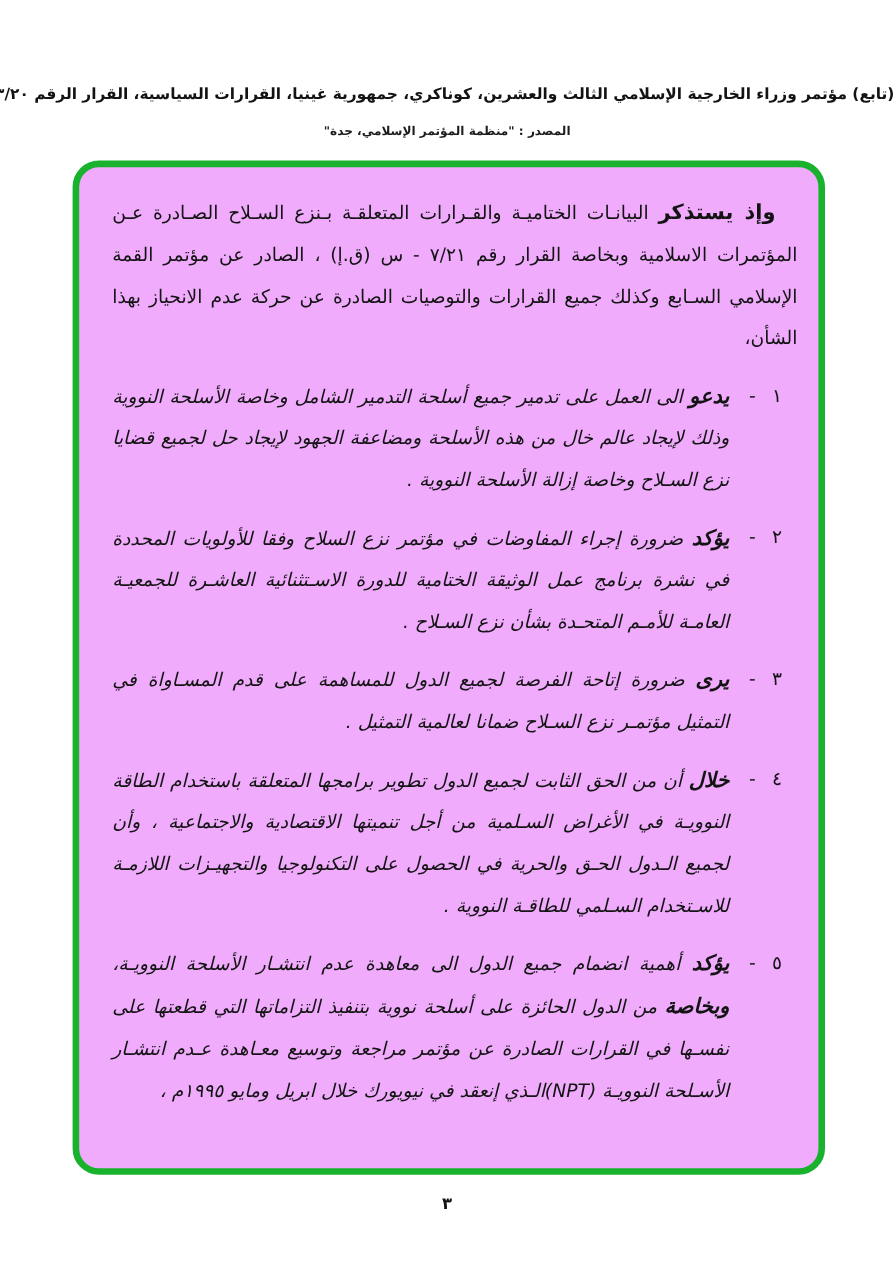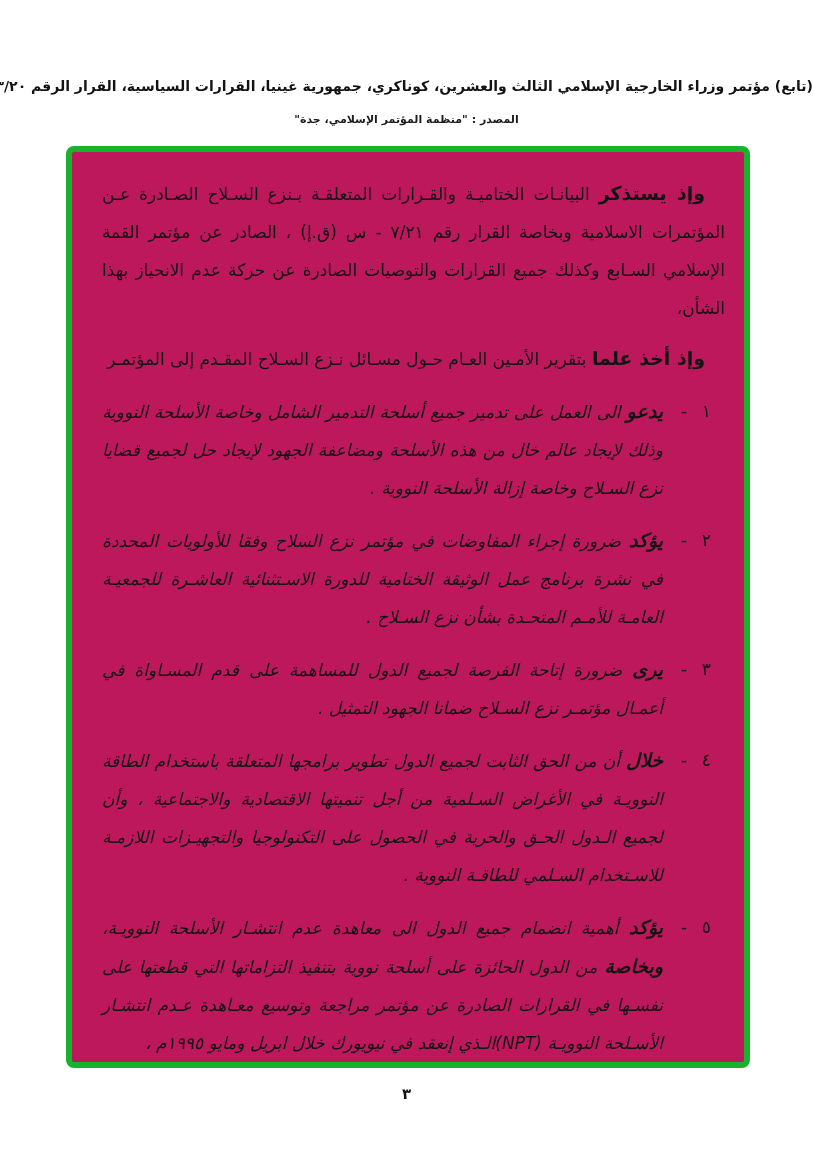--- a/index.html
+++ b/index.html
@@ -11,21 +11,21 @@
     position:absolute;top:78px;left:0;width:813px;text-align:center;
     direction:rtl;font-weight:bold;font-size:14px;white-space:nowrap;
     letter-spacing:0;
   }
   .hdr2{
     position:absolute;top:113px;left:0;width:813px;text-align:center;
     direction:rtl;font-weight:bold;font-size:11px;color:#1c1c1c;
   }
   .gbox{
     position:absolute;left:66px;top:146px;width:672px;height:910px;
-    border:6px solid #19b22d;border-radius:8px;background:#be185d;
+    border:6px solid #19b22d;border-radius:24px;background:#f0abfc;
   }
   .content{
     position:absolute;top:0;left:0;right:0;bottom:0;
     padding:22px 19px 0 30px;direction:rtl;
     font-size:17px;line-height:38px;text-align:justify;
   }
   .para{margin:0 0 12px 0;text-indent:20px;}
   .para.p2{margin-bottom:0;}
   .lead{font-weight:bold;font-size:19px;}
   .docref{text-align:right;text-indent:0;padding-right:142px;direction:rtl;}
@@ -44,21 +44,20 @@
 <body>
 
 <div class="hdr1">(تابع) مؤتمر وزراء الخارجية الإسلامي الثالث والعشرين، كوناكري، جمهورية غينيا، القرارات السياسية، القرار الرقم ٢٣/٢٠-س</div>
 <div class="hdr2">المصدر : "منظمة المؤتمر الإسلامي، جدة"</div>
 
 <div class="gbox">
   <div class="content">
 
     <p class="para p1"><span class="lead">وإذ يستذكر</span><span> البيانـات الختاميـة والقـرارات المتعلقـة بـنزع السـلاح الصـادرة عـن المؤتمرات الاسلامية وبخاصة القرار رقم ٧/٢١ - س (ق.إ) ، الصادر عن مؤتمر القمة الإسلامي السـابع وكذلك جميع القرارات والتوصيات الصادرة عن حركة عدم الانحياز بهذا الشأن،</span></p>
 
-    <p class="para p2"><span class="lead">وإذ أخذ علما</span><span> بتقرير الأمـين العـام حـول مسـائل نـزع السـلاح المقـدم إلى المؤتمـر</span></p>
 
     <div class="item">
       <div class="numcol">
           <span>١</span>
           <span>-</span>
         </div>
       <div class="itext"><span class="lead">يدعو</span><span> الى العمل على تدمير جميع أسلحة التدمير الشامل وخاصة الأسلحة النووية وذلك لإيجاد عالم خال من هذه الأسلحة ومضاعفة الجهود لإيجاد حل لجميع قضايا نزع السـلاح وخاصة إزالة الأسلحة النووية .</span></div>
     </div>
 
     <div class="item">
@@ -67,21 +66,21 @@
           <span>-</span>
         </div>
       <div class="itext"><span class="lead">يؤكد</span><span> ضرورة إجراء المفاوضات في مؤتمر نزع السلاح وفقا للأولويات المحددة في نشرة برنامج عمل الوثيقة الختامية للدورة الاسـتثنائية العاشـرة للجمعيـة العامـة للأمـم المتحـدة بشأن نزع السـلاح .</span></div>
     </div>
 
     <div class="item">
       <div class="numcol">
           <span>٣</span>
           <span>-</span>
         </div>
-      <div class="itext"><span class="lead">يرى</span><span> ضرورة إتاحة الفرصة لجميع الدول للمساهمة على قدم المسـاواة في أعمـال مؤتمـر نزع السـلاح ضمانا الجهود التمثيل .</span></div>
+      <div class="itext"><span class="lead">يرى</span><span> ضرورة إتاحة الفرصة لجميع الدول للمساهمة على قدم المسـاواة في التمثيل مؤتمـر نزع السـلاح ضمانا لعالمية التمثيل .</span></div>
     </div>
 
     <div class="item">
       <div class="numcol">
           <span>٤</span>
           <span>-</span>
         </div>
       <div class="itext"><span class="lead">خلال</span><span> أن من الحق الثابت لجميع الدول تطوير برامجها المتعلقة باستخدام الطاقة النوويـة في الأغراض السـلمية من أجل تنميتها الاقتصادية والاجتماعية ، وأن لجميع الـدول الحـق والحرية في الحصول على التكنولوجيا والتجهيـزات اللازمـة للاسـتخدام السـلمي للطاقـة النووية .</span></div>
     </div>
 

